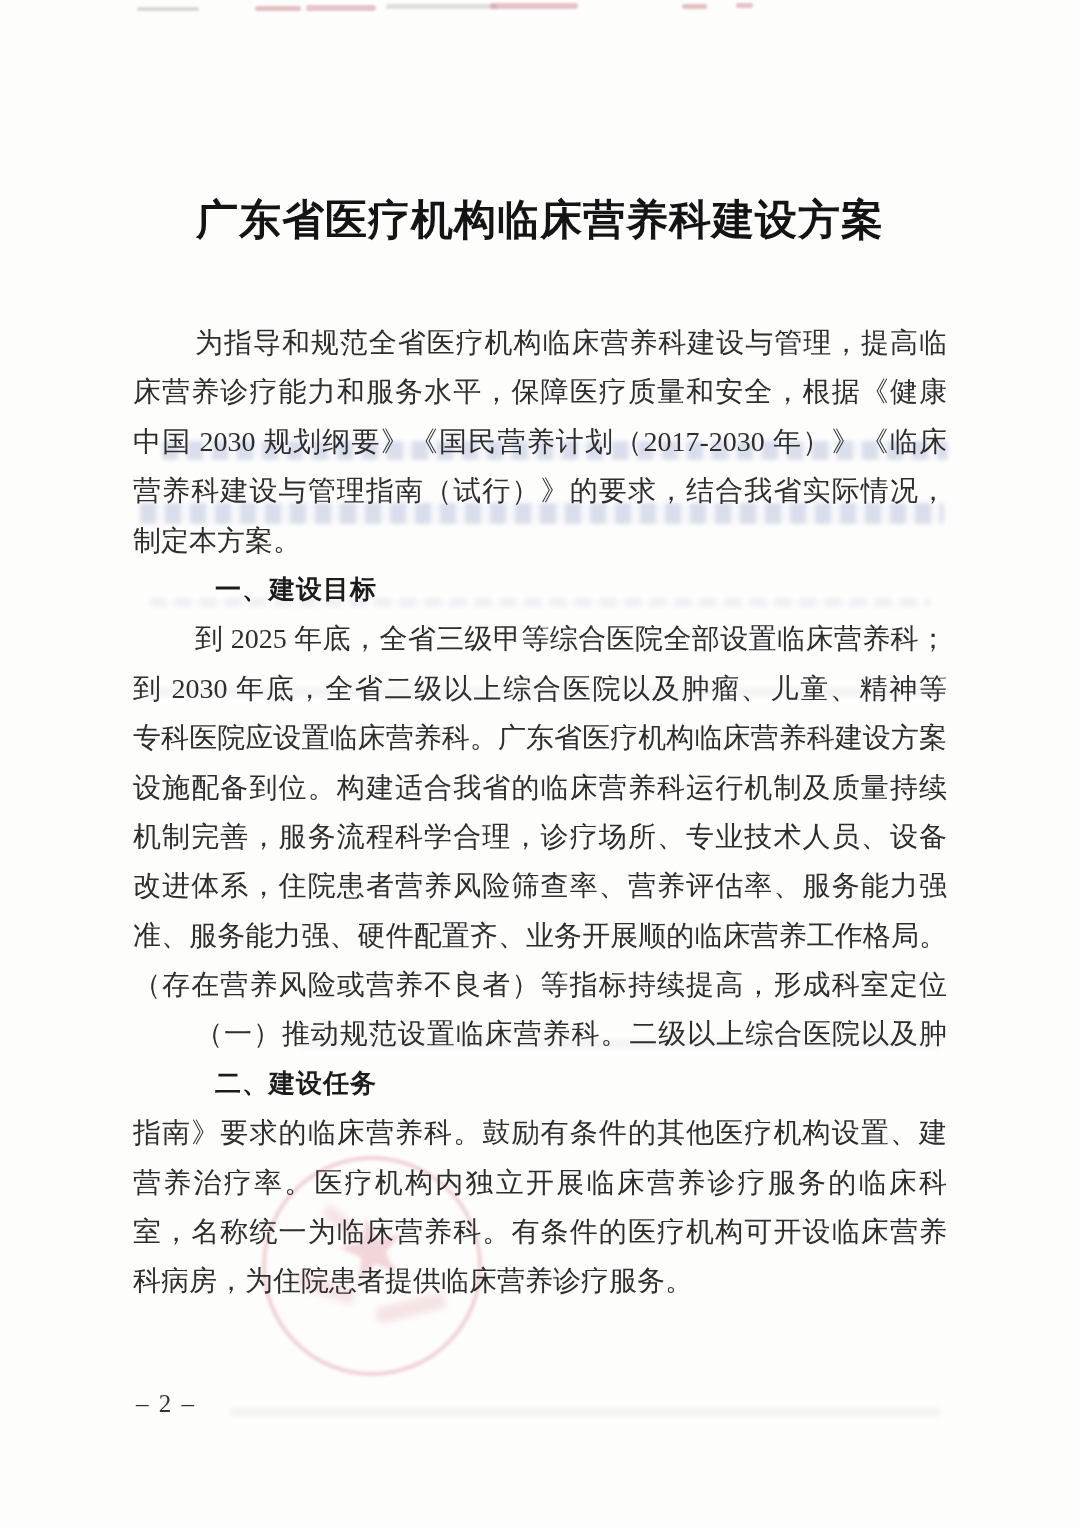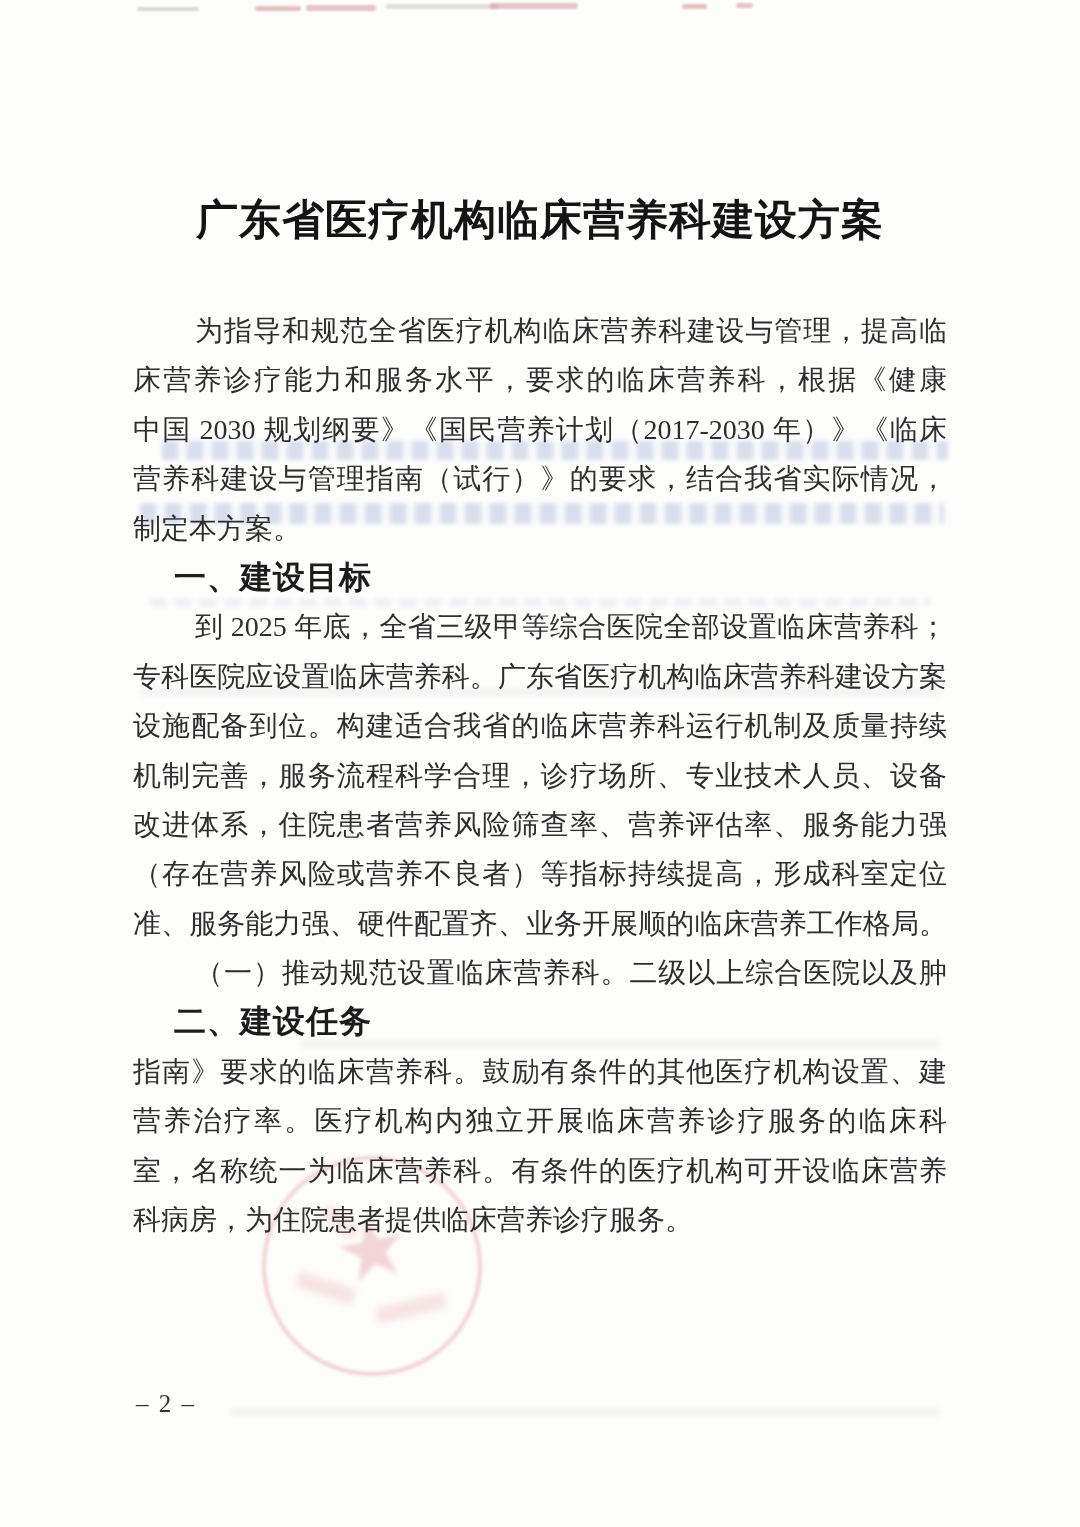--- a/index.html
+++ b/index.html
@@ -9,39 +9,39 @@
     font-family:"Liberation Serif", serif;
   }
   
   .doc-title{
     position:absolute;top:192px;left:0;width:1080px;
     text-align:center;font-size:42px;font-weight:bold;color:#141414;
     letter-spacing:1px;
     font-family:"Liberation Serif", serif;
   }
   .doc-body{
-    position:absolute;left:133px;top:306px;width:814px;
+    position:absolute;left:133px;top:318px;width:814px;
     font-size:28px;color:#2e2e2e;
   }
   .line{
     height:49.4px;line-height:49.4px;white-space:nowrap;
     font-family:"Liberation Serif", serif;
   }
   .line.justify{
     white-space:normal;
     text-align:justify;
     text-align-last:justify;
     text-justify:inter-character;
     overflow:hidden;
   }
   .line.indent{text-indent:62px;}
   .line.heading{
     font-family:"Liberation Sans", sans-serif;
-    font-weight:bold;font-size:32px;color:#1c1c1c;
-    margin-left:41px;letter-spacing:1px;
+    font-weight:bold;font-size:26px;color:#1c1c1c;
+    margin-left:82px;letter-spacing:1px;
   }
   .page-number{
     position:absolute;left:136px;top:1390px;
     font-size:25px;color:#333;letter-spacing:2px;
     font-family:"Liberation Serif", serif;
   }
   
   .top-mark{position:absolute;border-radius:3px;filter:blur(1px);}
   .m1{left:255px;top:6px;width:46px;height:5px;background:rgba(205,140,145,.55);}
   .m2{left:306px;top:5px;width:70px;height:6px;background:rgba(205,140,145,.5);}
@@ -101,32 +101,33 @@
 
 <div class="seal">
   <span class="seal-star">★</span>
   <span class="seal-blob blob1"></span>
   <span class="seal-blob blob2"></span>
   <span class="seal-blob blob3"></span>
 </div>
 
 <div class="doc-body">
     <div class="line justify indent">为指导和规范全省医疗机构临床营养科建设与管理，提高临</div>
-    <div class="line justify">床营养诊疗能力和服务水平，要求的临床营养科，根据《健康</div>
+    <div class="line justify">床营养诊疗能力和服务水平，保障医疗质量和安全，根据《健康</div>
     <div class="line justify">中国 2030 规划纲要》《国民营养计划（2017-2030 年）》《临床</div>
     <div class="line justify">营养科建设与管理指南（试行）》的要求，结合我省实际情况，</div>
     <div class="line">制定本方案。</div>
     <div class="line heading">一、建设目标</div>
     <div class="line justify indent">到 2025 年底，全省三级甲等综合医院全部设置临床营养科；</div>
+    <div class="line justify">到 2030 年底，全省二级以上综合医院以及肿瘤、儿童、精神等</div>
     <div class="line justify">专科医院应设置临床营养科。广东省医疗机构临床营养科建设方案</div>
     <div class="line justify">设施配备到位。构建适合我省的临床营养科运行机制及质量持续</div>
     <div class="line justify">机制完善，服务流程科学合理，诊疗场所、专业技术人员、设备</div>
     <div class="line justify">改进体系，住院患者营养风险筛查率、营养评估率、服务能力强</div>
+    <div class="line justify">准、服务能力强、硬件配置齐、业务开展顺的临床营养工作格局。</div>
     <div class="line justify">（存在营养风险或营养不良者）等指标持续提高，形成科室定位</div>
-    <div class="line justify">准、服务能力强、硬件配置齐、业务开展顺的临床营养工作格局。</div>
     <div class="line justify indent">（一）推动规范设置临床营养科。二级以上综合医院以及肿</div>
     <div class="line heading">二、建设任务</div>
     <div class="line justify">指南》要求的临床营养科。鼓励有条件的其他医疗机构设置、建</div>
     <div class="line justify">营养治疗率。医疗机构内独立开展临床营养诊疗服务的临床科</div>
     <div class="line justify">室，名称统一为临床营养科。有条件的医疗机构可开设临床营养</div>
     <div class="line">科病房，为住院患者提供临床营养诊疗服务。</div>
   </div>
 
 <div class="page-number">– 2 –</div>
 

